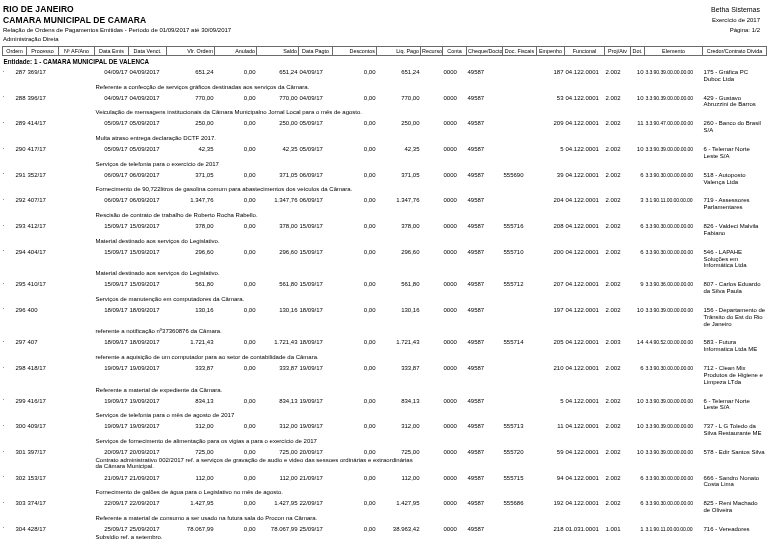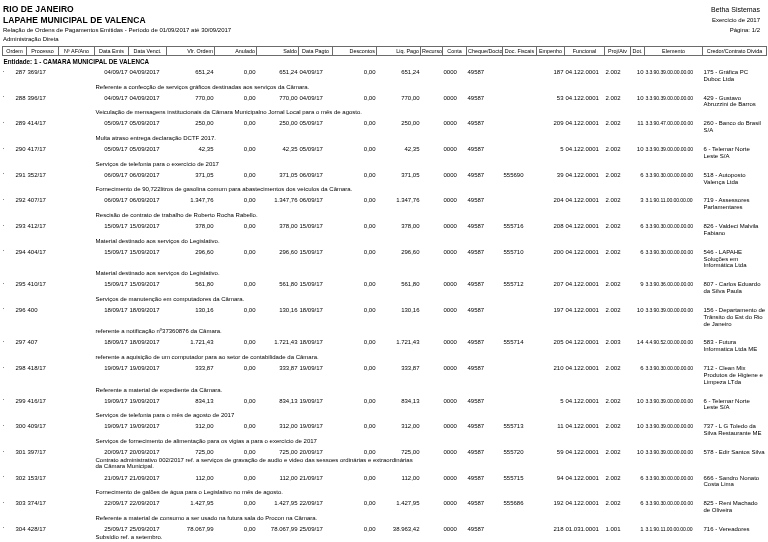--- a/index.html
+++ b/index.html
@@ -33,21 +33,21 @@
   tr.descr td.desc { white-space:normal; padding-top:1px; padding-bottom:2px; line-height:6.6px; }
   .a-r { text-align:right; } .a-c { text-align:center; } .a-l { text-align:left; }
 </style>
 </head>
 <body>
 
 <div class="page">
   <div class="report-header">
     <div class="rh-left">
       <div class="hl1">RIO DE JANEIRO</div>
-      <div class="hl2">LAPAHE MUNICIPAL DE VALENCA</div>
+      <div class="hl2">CAMARA MUNICIPAL DE CAMARA</div>
       <div class="hl3">Relação de Ordens de Pagamentos Emitidas - Período de 01/09/2017 até 30/09/2017</div>
       <div class="hl4">Administração Direta</div>
     </div>
     <div class="rh-right">
       <div class="hr1">Betha Sistemas</div>
       <div class="hr2">Exercício de 2017</div>
       <div class="hr3">Página: 1/2</div>
     </div>
   </div>
 

